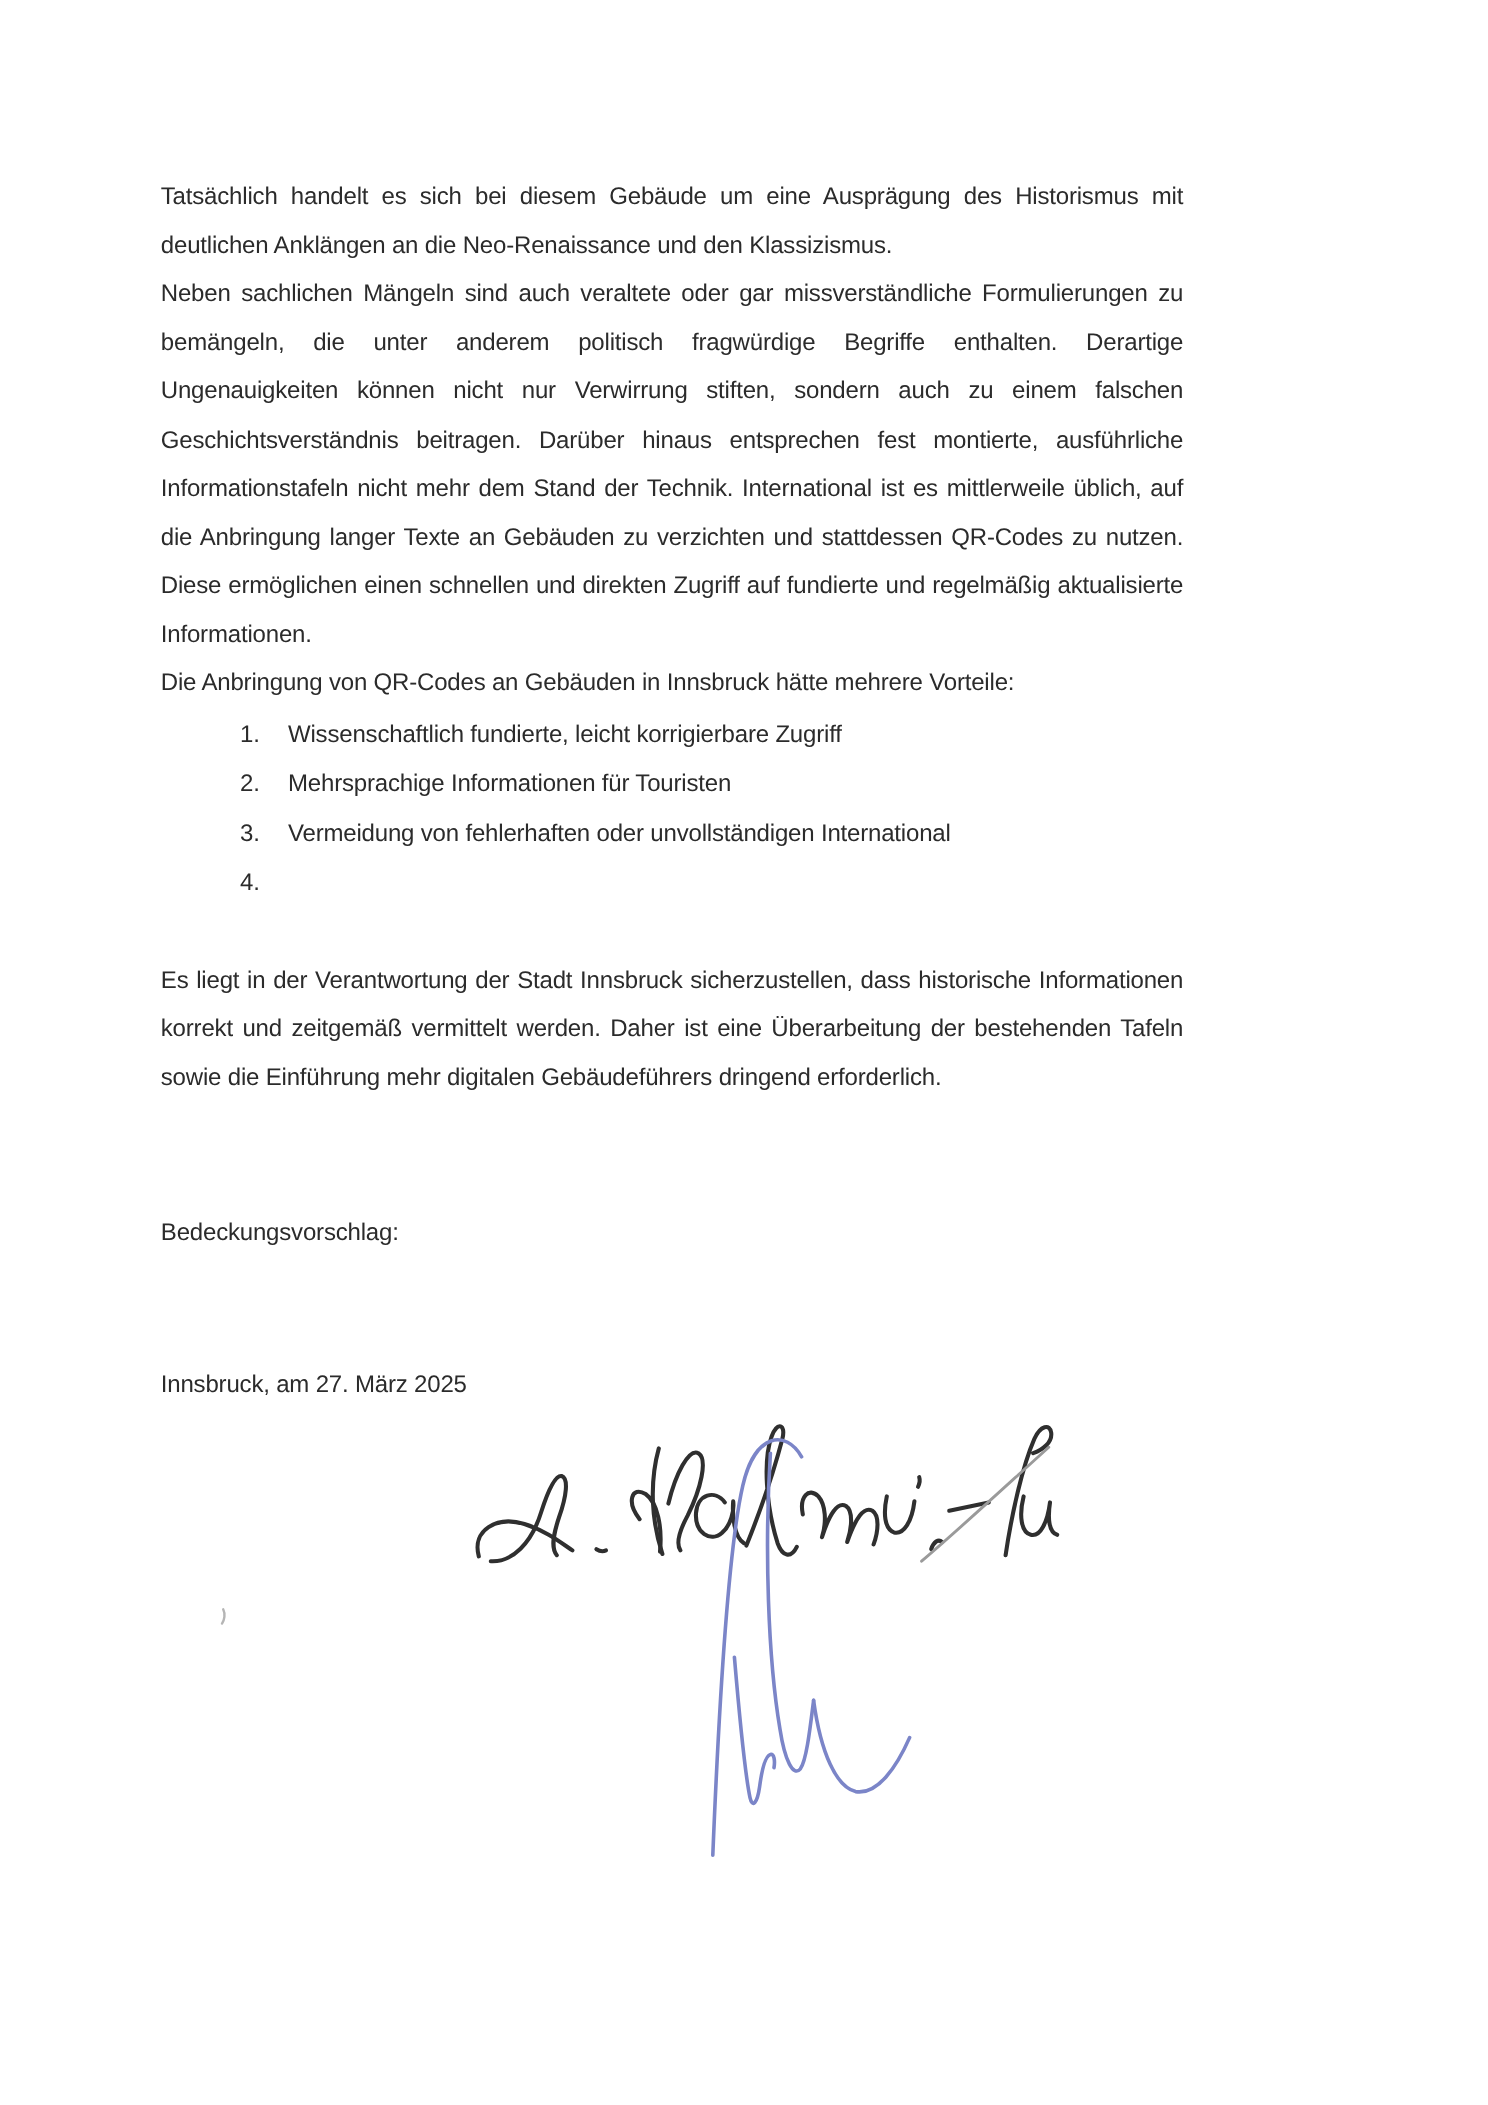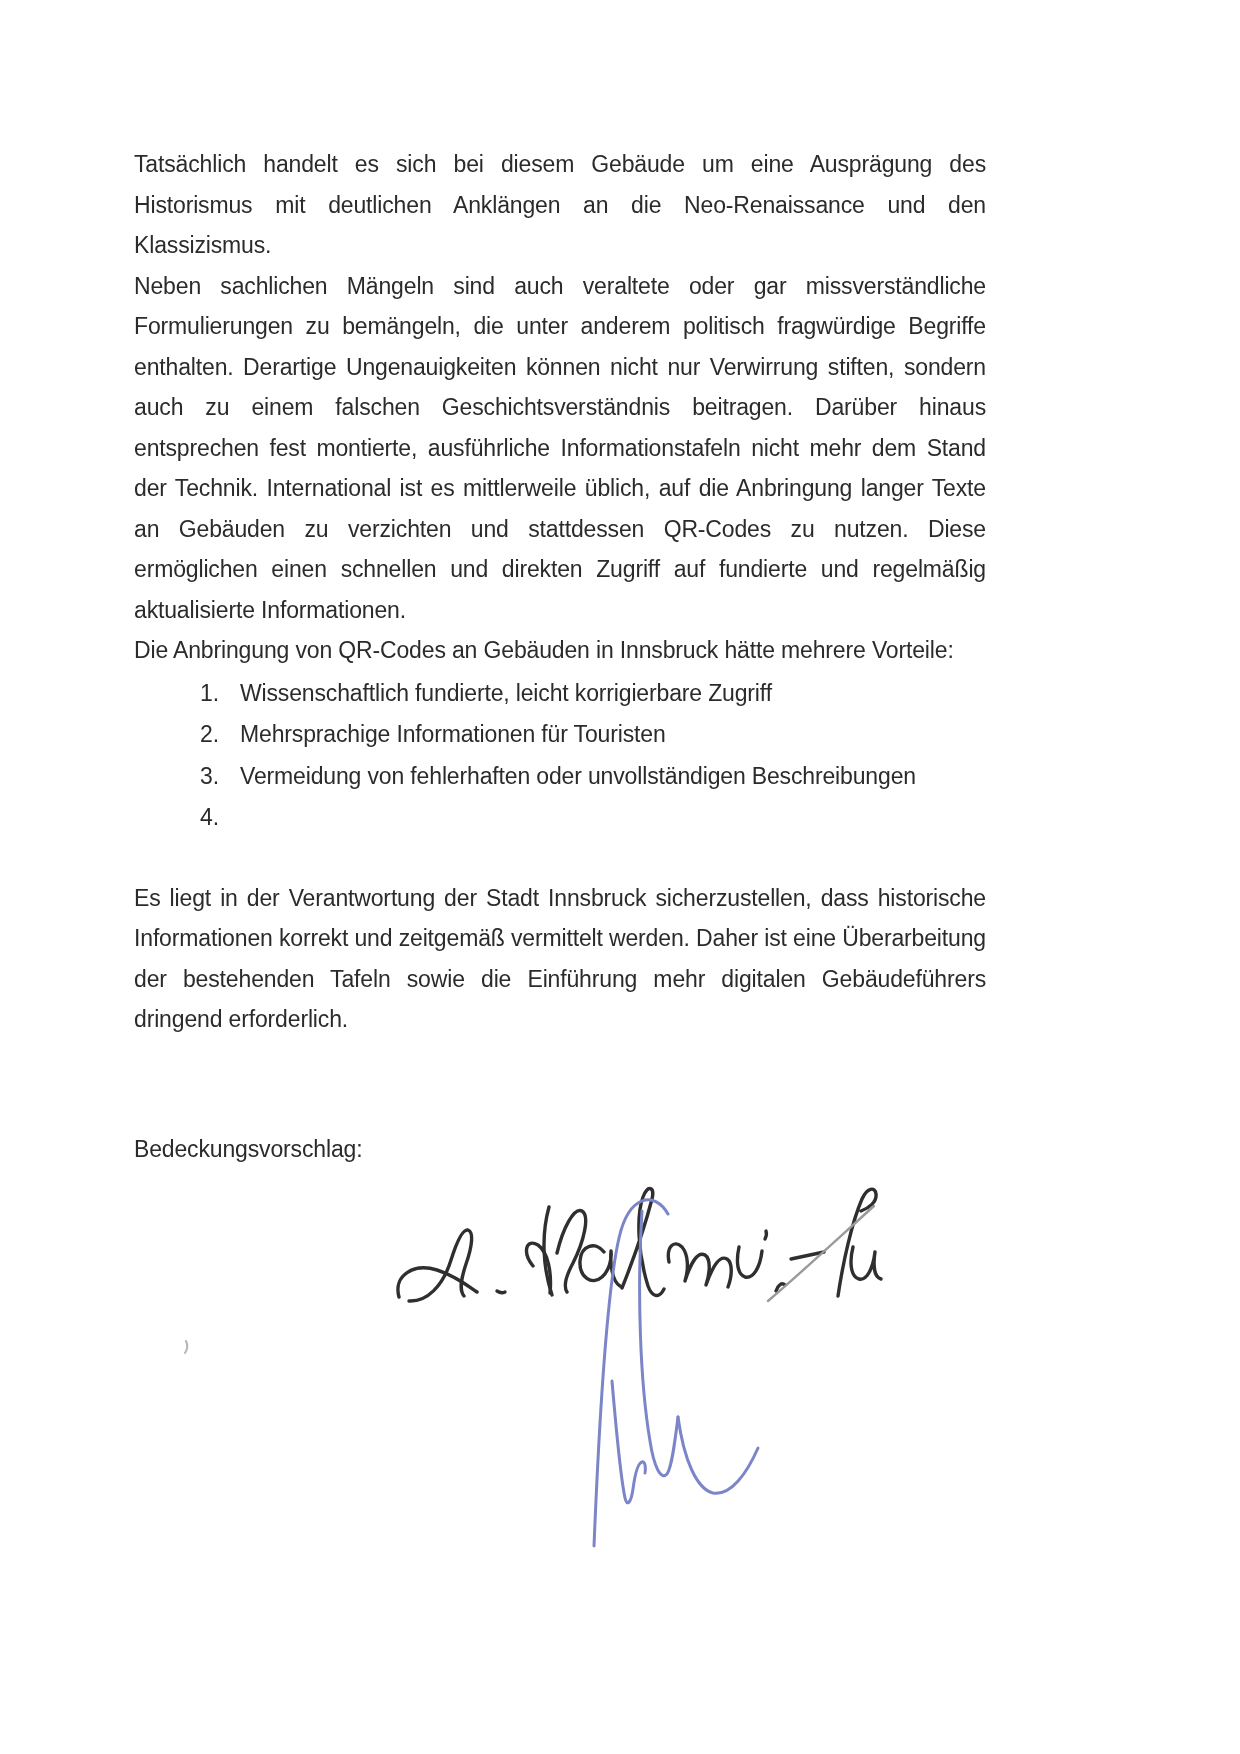--- a/index.html
+++ b/index.html
@@ -14,21 +14,21 @@
     background: #ffffff;
     overflow: hidden;
     font-family: "Liberation Sans", "DejaVu Sans", sans-serif;
     color: #2b2b2b;
   }
   .content {
     position: absolute;
     left: 134px;
     top: 144px;
     width: 852px;
-    font-size: 23px;
+    font-size: 20px;
     letter-spacing: -0.15px;
     line-height: 40.5px;
   }
   .content p { margin: 0; }
   .body-text {
     text-align: justify;
   }
   .olist {
     margin-top: 2px;
   }
@@ -76,32 +76,33 @@
       <div class="olist-item">
         <span class="num">1.</span>
         <span class="txt">Wissenschaftlich fundierte, leicht korrigierbare Zugriff</span>
       </div>
       <div class="olist-item">
         <span class="num">2.</span>
         <span class="txt">Mehrsprachige Informationen für Touristen</span>
       </div>
       <div class="olist-item">
         <span class="num">3.</span>
-        <span class="txt">Vermeidung von fehlerhaften oder unvollständigen Beschreibungen</span>
+        <span class="txt">Vermeidung von fehlerhaften oder unvollständigen International</span>
       </div>
       <div class="olist-item">
         <span class="num">4.</span>
       </div>
     </div>
 
     <p class="body-text gap-before">Es liegt in der Verantwortung der Stadt Innsbruck sicherzustellen, dass historische Informationen korrekt und zeitgemäß vermittelt werden. Daher ist eine Überarbeitung der bestehenden Tafeln sowie die Einführung mehr digitalen Gebäudeführers dringend erforderlich.</p>
 
     <p class="heading-gap">Bedeckungsvorschlag:</p>
 
 
+    <p class="dateline">Innsbruck, am 27. März 2025</p>
   </div>
 
   <svg class="signature-svg" viewBox="0 0 1240 1754" xmlns="http://www.w3.org/2000/svg">
 
     <g fill="none" stroke-width="3.4" stroke-linecap="round" stroke-linejoin="round" stroke="#2f2f2f">
       <path d="M 399,1297 C 393,1275 414,1263 437,1270 C 456,1276 468,1286 477,1292"></path>
       <path d="M 409,1301 C 427,1302 443,1286 451,1260 C 457,1241 463,1229 468,1230 C 474,1232 472,1247 466,1264 C 461,1279 459,1290 464,1296"></path>
       <path d="M 497,1291 C 500,1293 503,1293 505,1292"></path>
       <path d="M 533,1266 C 522,1252 526,1238 538,1245 C 548,1252 552,1273 550,1293"></path>
       <path d="M 549,1207 C 541,1236 543,1268 552,1295"></path>

